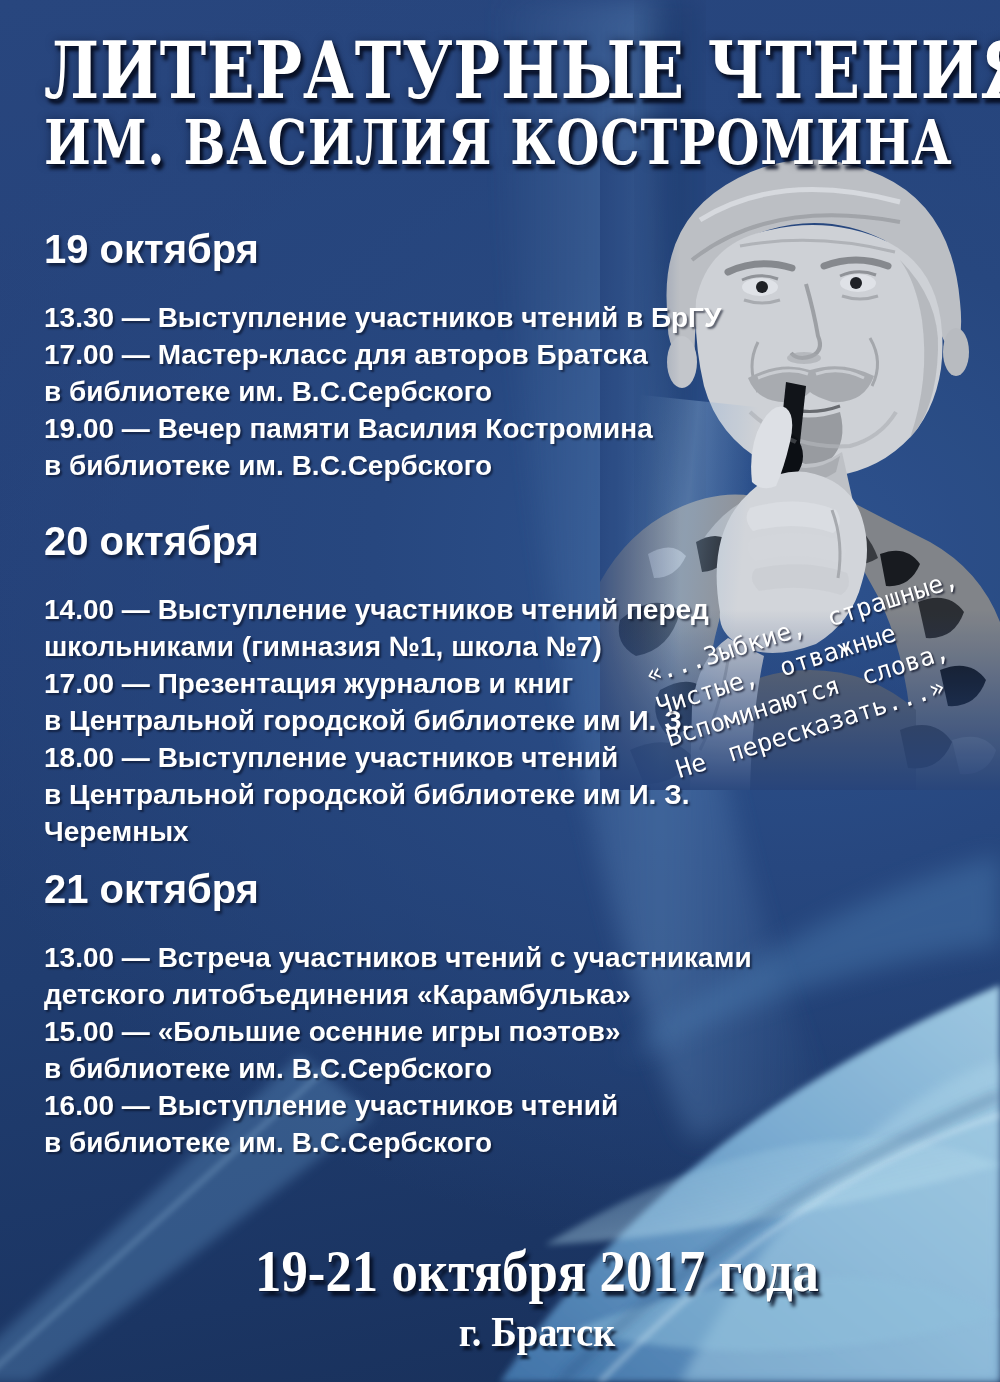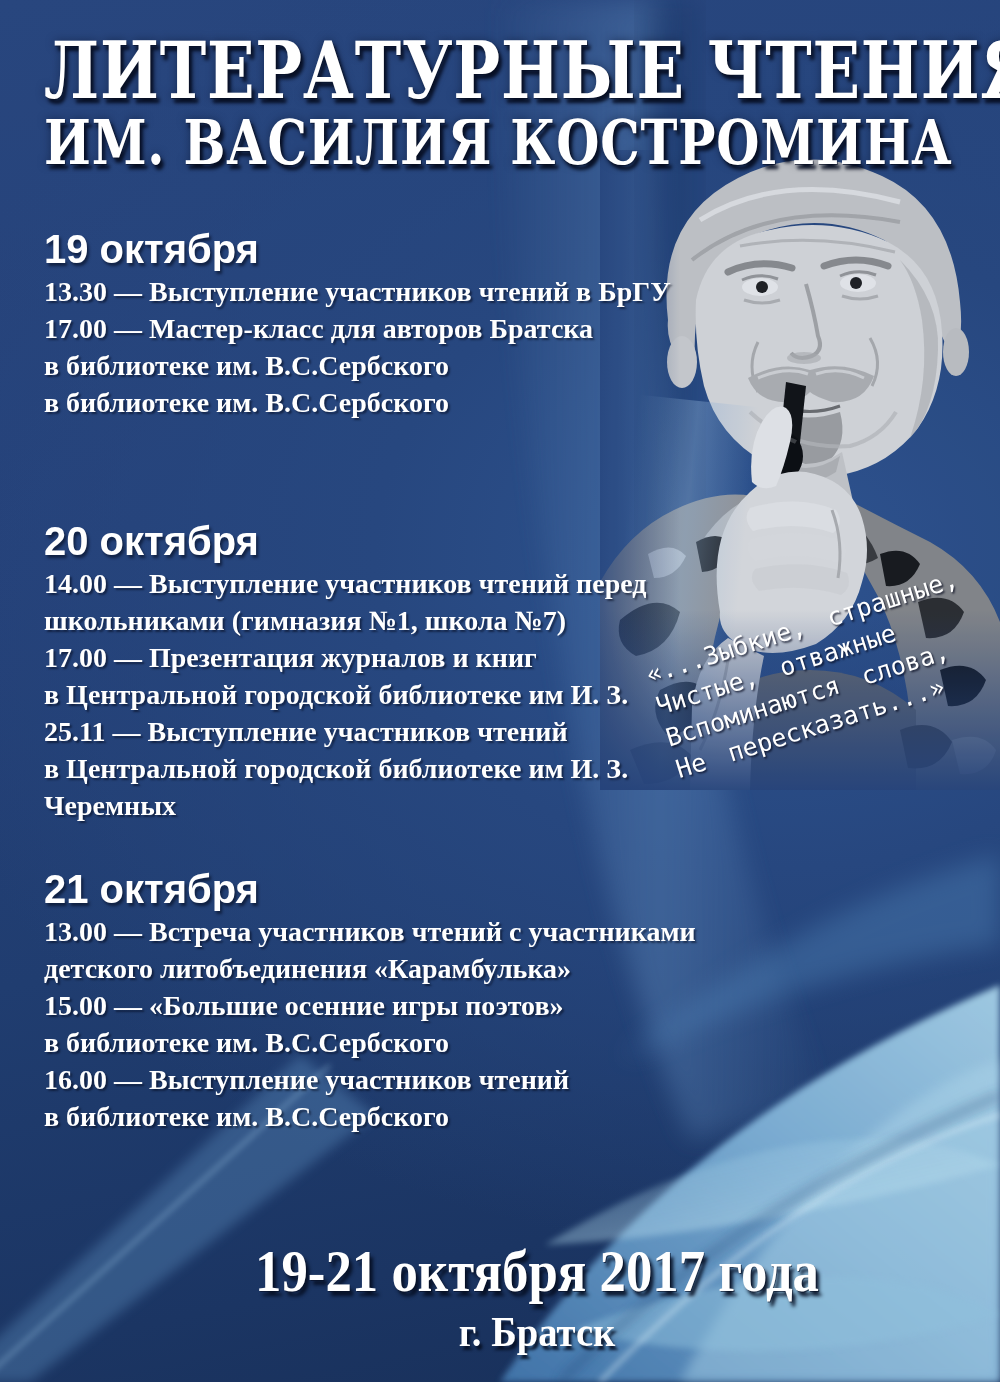--- a/index.html
+++ b/index.html
@@ -23,21 +23,21 @@
   }
   .title.l1{top:30px; font-size:78px; line-height:1.05; letter-spacing:1px; transform:scaleX(.80);}
   .title.l2{top:110px; font-size:62px; line-height:1.05; letter-spacing:1px; transform:scaleX(.80);}
 
   .sec{position:absolute; left:44px; z-index:6;}
   .sec.s1{top:225px;} .sec.s2{top:517px;} .sec.s3{top:865px;}
   .date{
     margin:0; color:#fff; font-size:40px; line-height:48px; font-weight:bold;
     text-shadow:2px 3px 3px rgba(4,10,28,.6);
   }
-  .events{font-family:Liberation Serif, serif;}
+  .events{margin-top:26px;}
   .ev{
     color:#fff; font-size:28px; line-height:37px; font-weight:bold; white-space:nowrap;
     text-shadow:2px 2px 2px rgba(4,10,28,.55);
   }
 
   .quote{
     position:absolute; left:642px; top:660px; width:480px; z-index:7;
     transform:rotate(-17.5deg); transform-origin:left top;
     color:#fff; font-family:"DejaVu Sans Mono","Liberation Mono",monospace;
     font-size:25px; line-height:33px; word-spacing:9px; white-space:nowrap;
@@ -200,32 +200,33 @@
 
   <div class="title l1">ЛИТЕРАТУРНЫЕ ЧТЕНИЯ</div>
   <div class="title l2">ИМ. ВАСИЛИЯ КОСТРОМИНА</div>
 
   <section class="sec s1">
     <h2 class="date">19 октября</h2>
     <div class="events">
       <div class="ev">13.30 — Выступление участников чтений в БрГУ</div>
       <div class="ev">17.00 — Мастер-класс для авторов Братска</div>
       <div class="ev">в библиотеке им. В.С.Сербского</div>
+      <div class="ev">19.00 — Вечер памяти Василия Костромина</div>
       <div class="ev">в библиотеке им. В.С.Сербского</div>
     </div>
   </section>
 
   <section class="sec s2">
     <h2 class="date">20 октября</h2>
     <div class="events">
       <div class="ev">14.00 — Выступление участников чтений перед</div>
       <div class="ev">школьниками (гимназия №1, школа №7)</div>
       <div class="ev">17.00 — Презентация журналов и книг</div>
       <div class="ev">в Центральной городской библиотеке им И. З.</div>
-      <div class="ev">25.11 — Выступление участников чтений</div>
+      <div class="ev">18.00 — Выступление участников чтений</div>
       <div class="ev">в Центральной городской библиотеке им И. З.</div>
       <div class="ev">Черемных</div>
     </div>
   </section>
 
   <section class="sec s3">
     <h2 class="date">21 октября</h2>
     <div class="events">
       <div class="ev">13.00 — Встреча участников чтений с участниками</div>
       <div class="ev">детского литобъединения «Карамбулька»</div>

